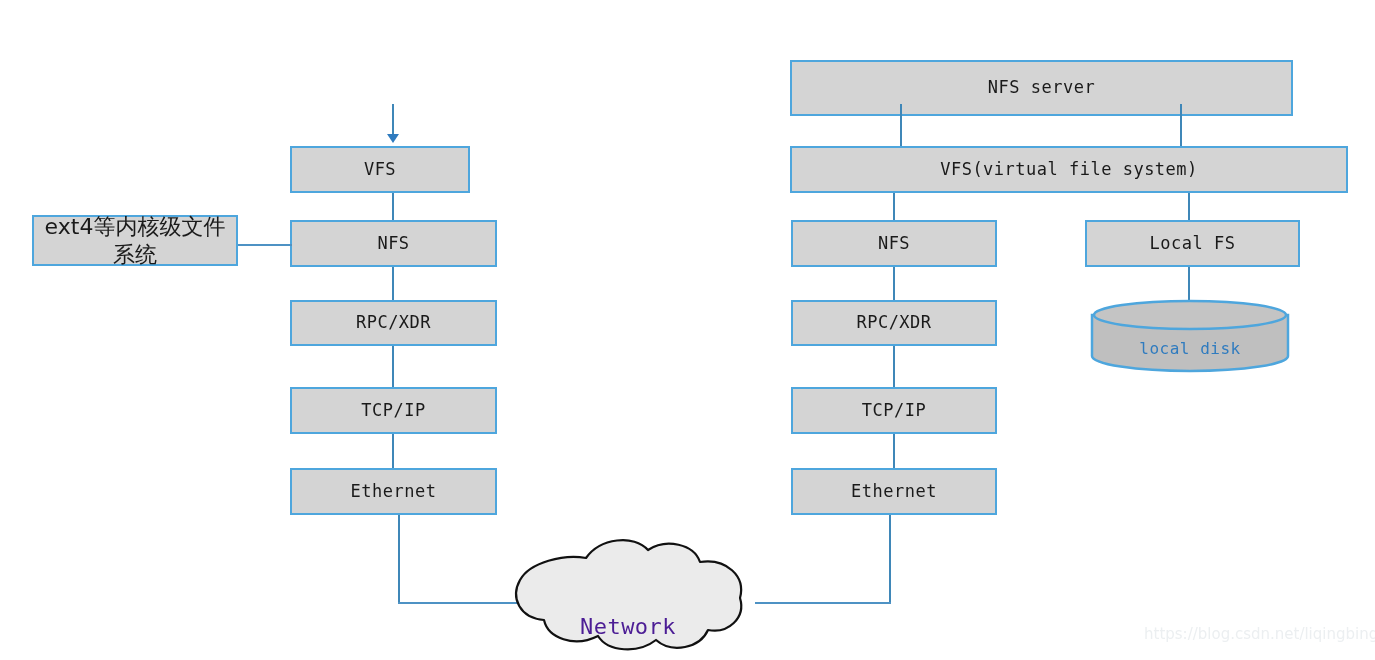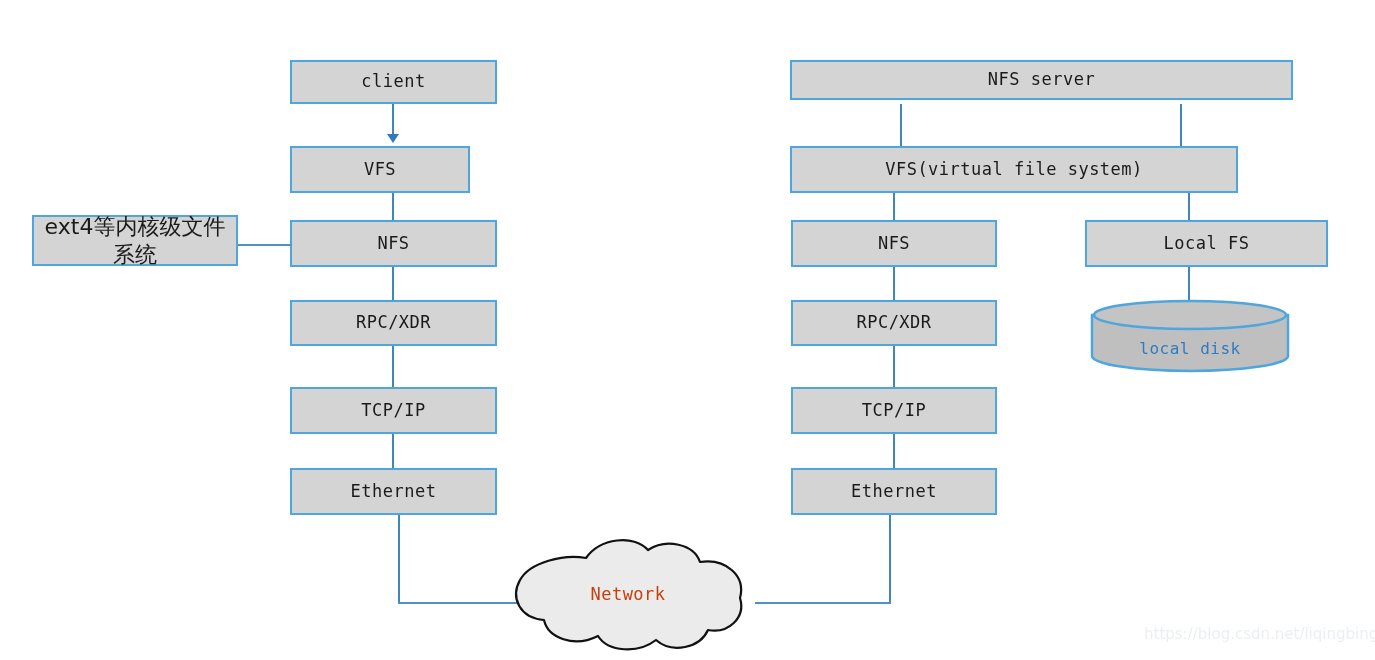--- a/index.html
+++ b/index.html
@@ -78,43 +78,43 @@
   }
 
   
   .cloud { position: absolute; }
   .cloud svg { display: block; }
   .cloud-label {
     position: absolute;
     left: 0;
     right: 0;
     text-align: center;
-    color: #c2410c;
-    font-size: 17px;
+    color: #4c1d95;
+    font-size: 22px;
     font-family: "DejaVu Sans Mono", "Liberation Mono", monospace;
     letter-spacing: 0.5px;
     pointer-events: none;
+    margin-top: 30px;
   }
 
   
   .watermark {
     position: absolute;
     color: #eceff1;
     font-family: "DejaVu Sans", "Liberation Sans", sans-serif;
     font-size: 15px;
     white-space: nowrap;
     user-select: none;
   }
 </style>
 </head>
 <body>
 
 <div id="canvas">
 
-  <div class="node" style="left:290px; top:60px; width:207px; height:44px;">client</div>
 
   <div class="vline" style="left:392px; top:104px; height:32px;"></div>
   <div class="arrowhead" style="left:387px; top:134px;"></div>
 
   <div class="node" style="left:290px; top:146px; width:180px; height:47px;">VFS</div>
 
   <div class="vline" style="left:392px; top:193px; height:27px;"></div>
 
   <div class="node" style="left:290px; top:220px; width:207px; height:47px;">NFS</div>
 
@@ -130,26 +130,26 @@
 
   <div class="node" style="left:290px; top:468px; width:207px; height:47px;">Ethernet</div>
 
   <div class="vline" style="left:398px; top:515px; height:89px;"></div>
   <div class="hline" style="left:398px; top:602px; width:125px;"></div>
 
   <div class="node annot" style="left:32px; top:215px; width:206px; height:51px;">ext4等内核级文件系统</div>
 
   <div class="hline" style="left:238px; top:244px; width:54px;"></div>
 
-  <div class="node" style="left:790px; top:60px; width:503px; height:40px;">NFS server</div>
+  <div class="node" style="left:790px; top:60px; width:503px; height:56px;">NFS server</div>
 
   <div class="vline" style="left:900px; top:104px; height:42px;"></div>
   <div class="vline" style="left:1180px; top:104px; height:42px;"></div>
 
-  <div class="node" style="left:790px; top:146px; width:448px; height:47px;">VFS(virtual file system)</div>
+  <div class="node" style="left:790px; top:146px; width:558px; height:47px;">VFS(virtual file system)</div>
 
   <div class="vline" style="left:893px; top:193px; height:27px;"></div>
   <div class="vline" style="left:1188px; top:193px; height:27px;"></div>
 
   <div class="node" style="left:791px; top:220px; width:206px; height:47px;">NFS</div>
 
   <div class="vline" style="left:893px; top:267px; height:33px;"></div>
 
   <div class="node" style="left:791px; top:300px; width:206px; height:46px;">RPC/XDR</div>
 
@@ -157,21 +157,21 @@
 
   <div class="node" style="left:791px; top:387px; width:206px; height:47px;">TCP/IP</div>
 
   <div class="vline" style="left:893px; top:434px; height:34px;"></div>
 
   <div class="node" style="left:791px; top:468px; width:206px; height:47px;">Ethernet</div>
 
   <div class="vline" style="left:889px; top:515px; height:89px;"></div>
   <div class="hline" style="left:755px; top:602px; width:136px;"></div>
 
-  <div class="node" style="left:1085px; top:220px; width:243px; height:47px;">Local FS</div>
+  <div class="node" style="left:1085px; top:220px; width:215px; height:47px;">Local FS</div>
 
   <div class="vline" style="left:1188px; top:267px; height:36px;"></div>
 
   <div class="disk" style="left:1090px; top:299px; width:200px; height:76px;">
     <svg width="200" height="76" viewBox="0 0 200 76">
       <path d="M2,16 L2,57 A98,15 0 0,0 198,57 L198,16 Z" fill="#bfbfbf" stroke="#4ea6dd" stroke-width="2.5"></path>
       <ellipse cx="100" cy="16" rx="96" ry="14" fill="#c4c4c4" stroke="#4ea6dd" stroke-width="2.5"></ellipse>
     </svg>
     <div class="disk-label" style="top:40px;">local disk</div>
   </div>

